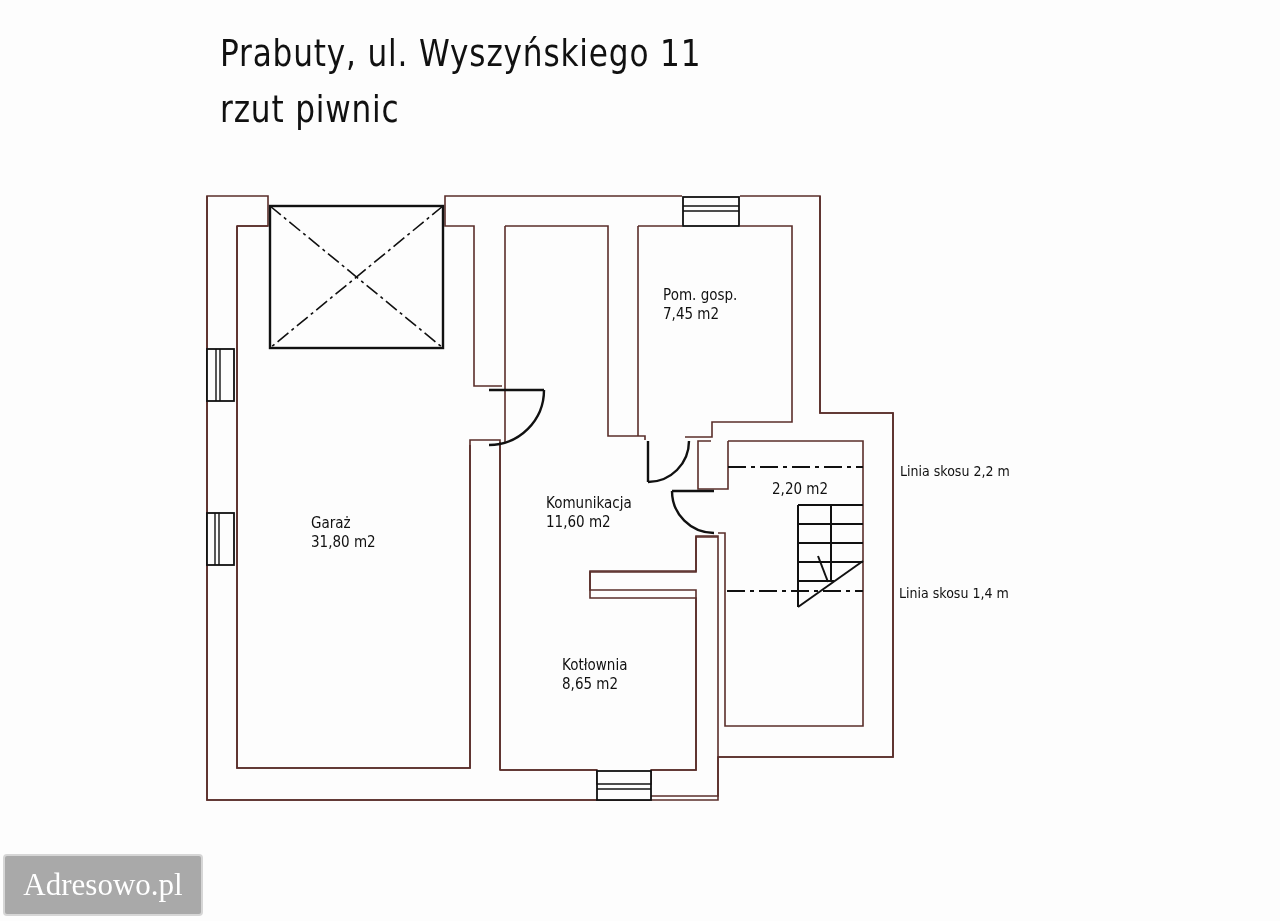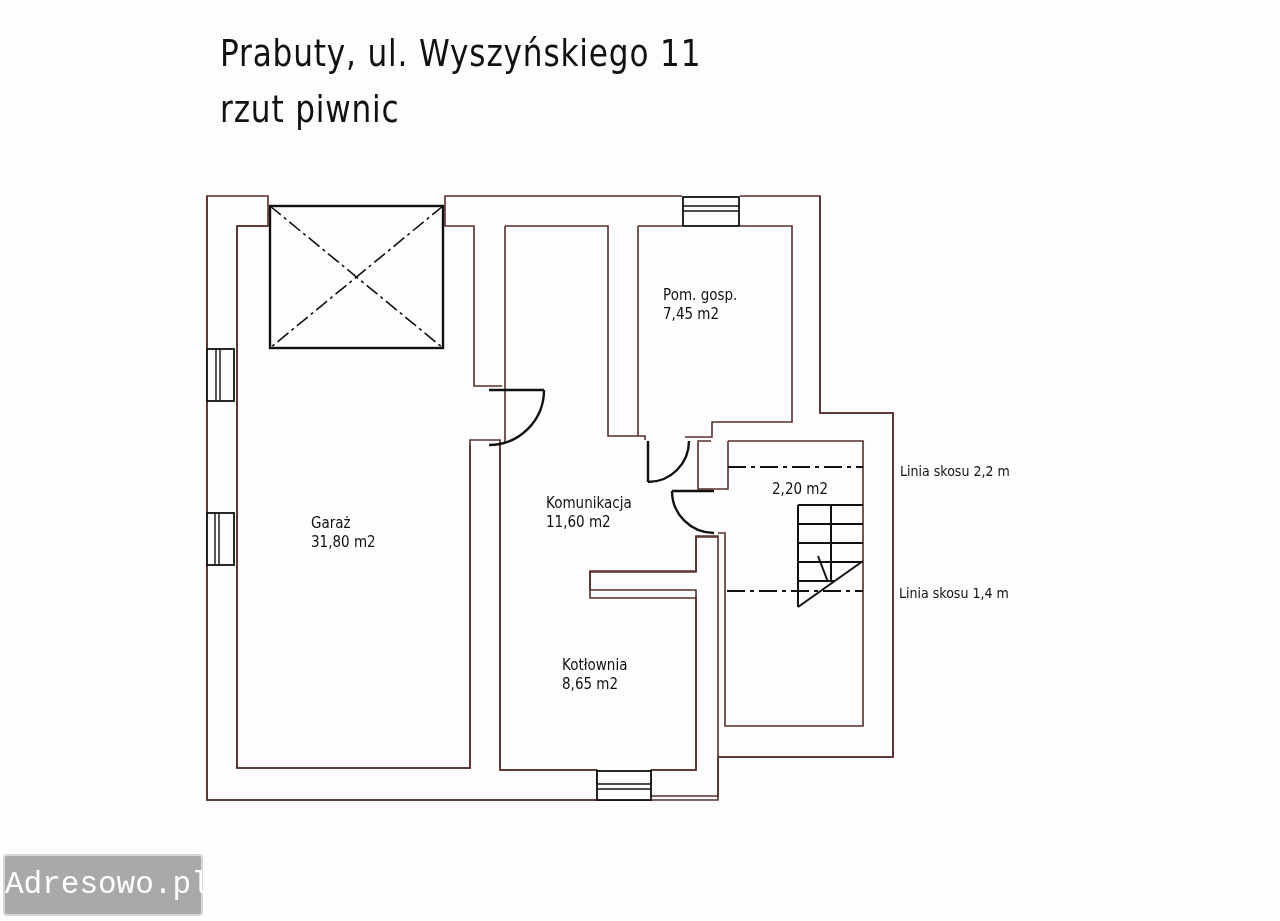--- a/index.html
+++ b/index.html
@@ -22,21 +22,21 @@
   .thick { fill: none; stroke: #111; stroke-width: 2.4; }
   .dash { fill: none; stroke: #111; stroke-width: 1.6; stroke-dasharray: 14 4 3 4; }
   .dashthick { fill: none; stroke: #111; stroke-width: 2.2; stroke-dasharray: 18 5 4 5; }
   .label {
     position: absolute; color: #111; font-size: 15px; line-height: 19px;
     transform: scaleX(0.9); transform-origin: left top; white-space: nowrap;
   }
   .watermark {
     position: absolute; left: 3px; top: 854px; width: 200px; height: 62px;
     background: #a9a9a9; border: 2px solid #d6d6d6; border-radius: 4px;
-    box-sizing: border-box; color: #fff; font-family: Liberation Mono, monospace;
+    box-sizing: border-box; color: #fff; font-family: Liberation Serif, serif;
     font-size: 31px; line-height: 58px; text-align: center;
   }
 </style>
 </head>
 <body>
 
 <div id="title-1" class="title">Prabuty, ul. Wyszyńskiego 11</div>
 <div id="title-2" class="title">rzut piwnic</div>
 
 <svg id="plan" width="1280" height="921" viewBox="0 0 1280 921">

